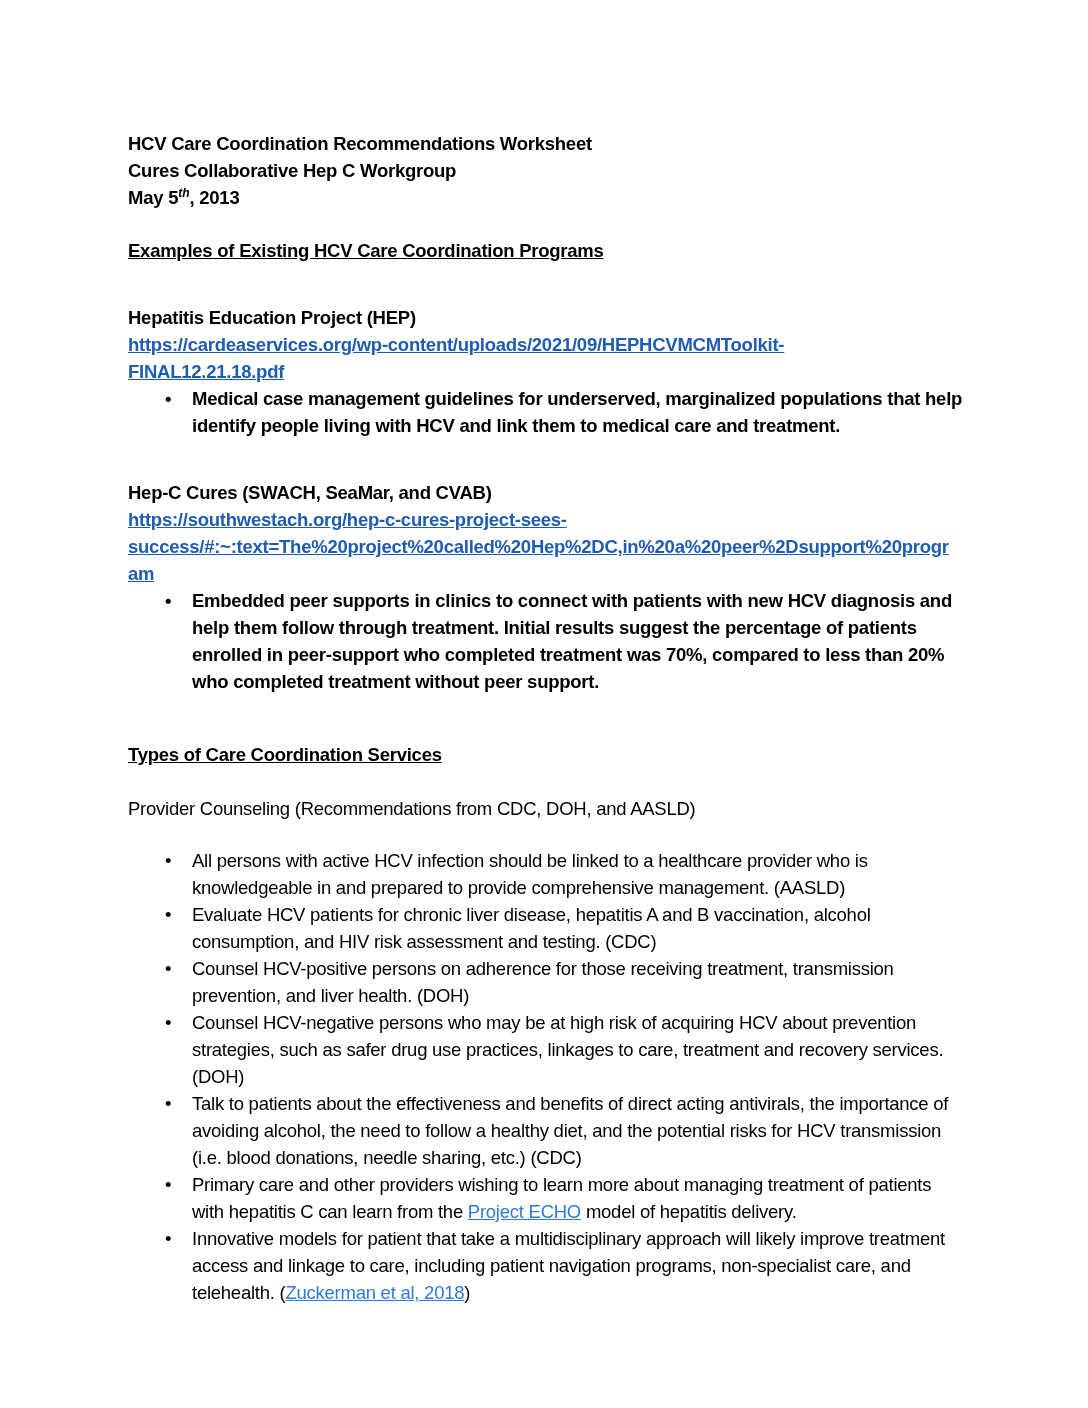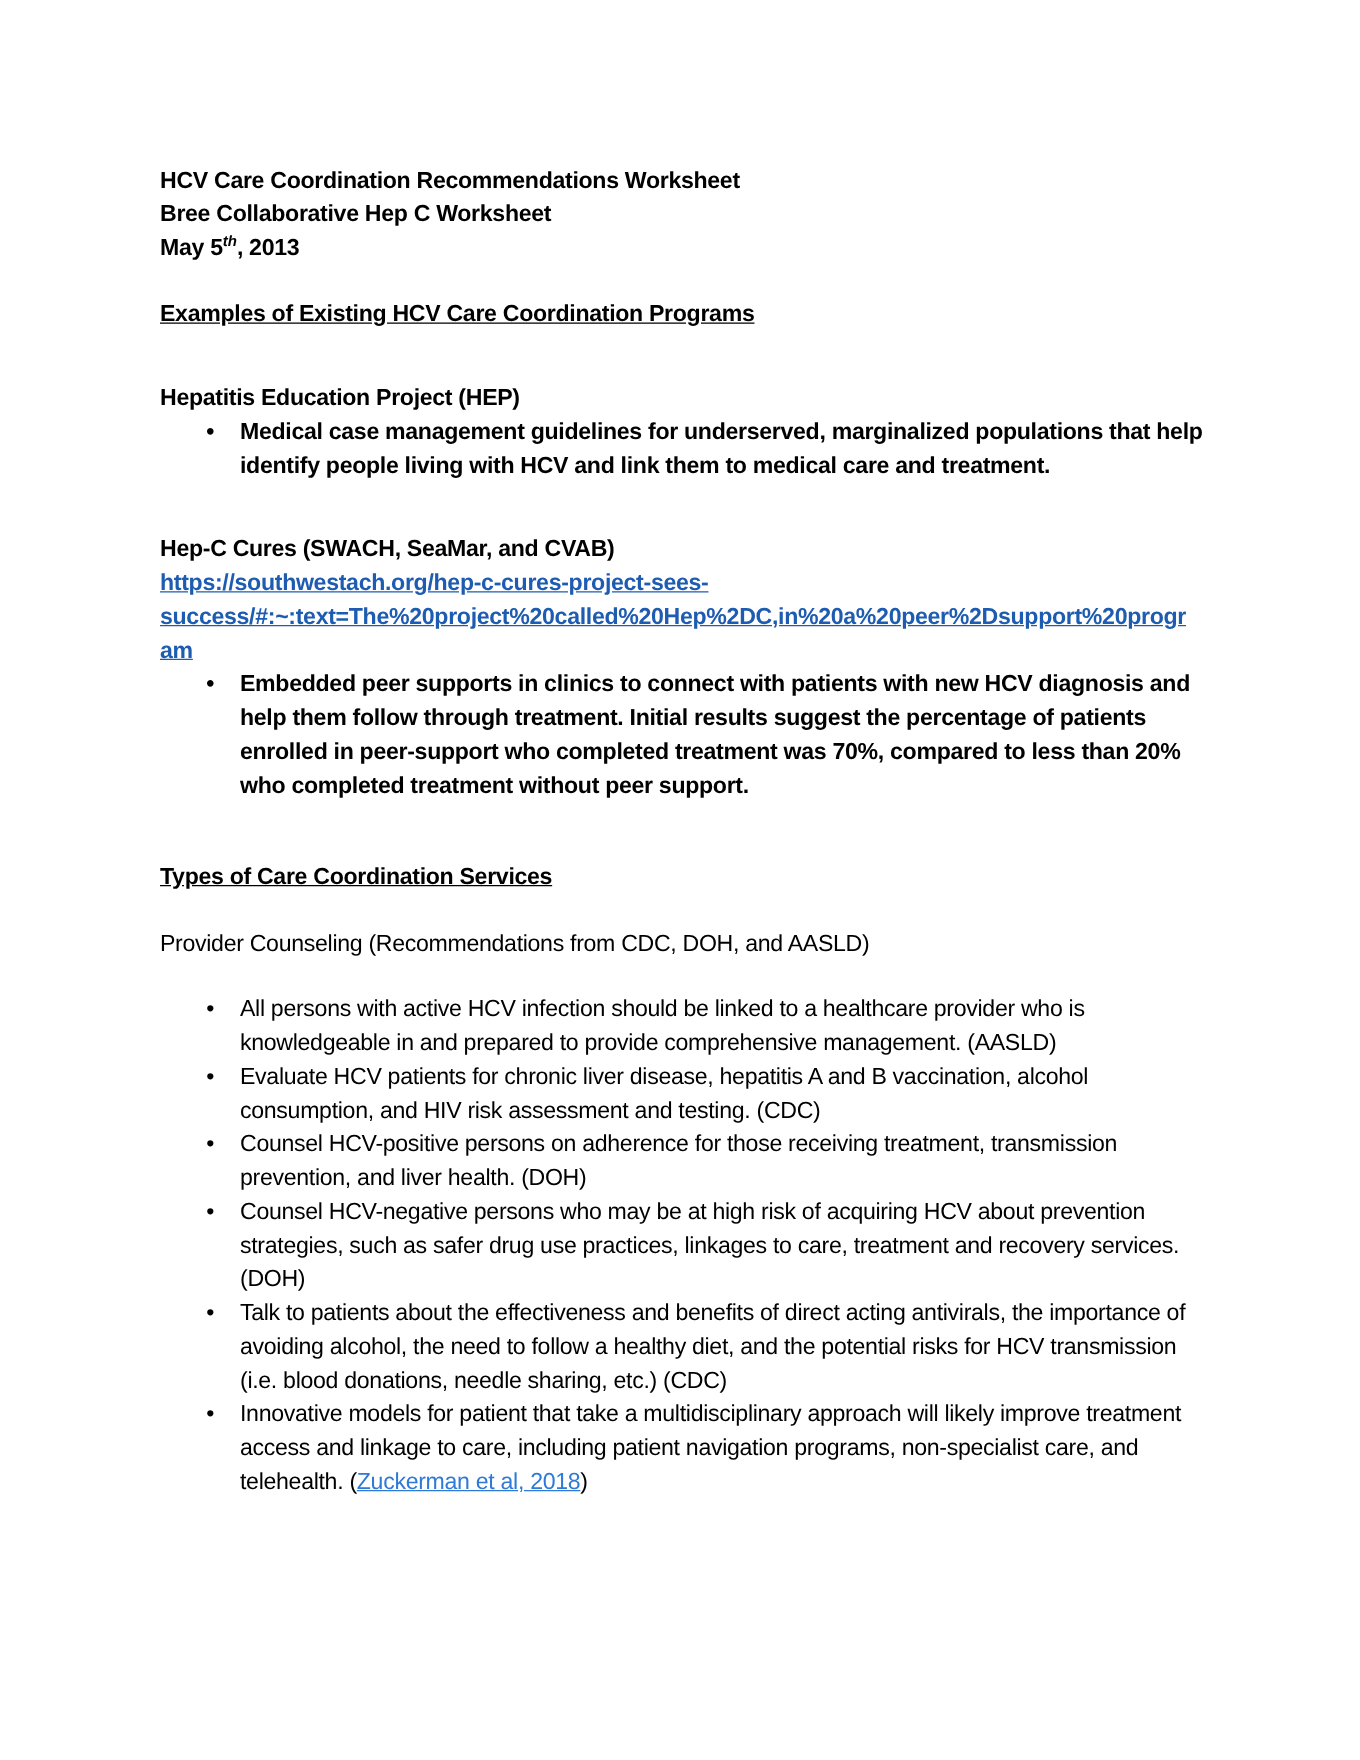--- a/index.html
+++ b/index.html
@@ -33,28 +33,32 @@
   .intro-line { margin-bottom:25px; margin-top:27px; }
   sup { font-size:12px; line-height:0; vertical-align:super; letter-spacing:0;font-style:italic; }
 </style>
 </head>
 <body>
 
 <div class="doc">
 
   <div class="header-block">
     <div>HCV Care Coordination Recommendations Worksheet</div>
-    <div>Bree Collaborative Hep C Worksheet</div>
+    <div>Cures Collaborative Hep C Workgroup</div>
     <div><span>May 5</span><sup>th</sup><span>, 2013</span></div>
   </div>
 
   <div class="section-heading">Examples of Existing HCV Care Coordination Programs</div>
 
   <div class="program-block">
     <div class="program-name">Hepatitis Education Project (HEP)</div>
+    <a class="url-link">
+      <span>https://cardeaservices.org/wp-content/uploads/2021/09/HEPHCVMCMToolkit-</span>
+      <span>FINAL12.21.18.pdf</span>
+    </a>
     <ul class="bullets">
       <li>Medical case management guidelines for underserved, marginalized populations that help identify people living with HCV and link them to medical care and treatment.</li>
     </ul>
   </div>
 
   <div class="program-block">
     <div class="program-name">Hep-C Cures (SWACH, SeaMar, and CVAB)</div>
     <a class="url-link">
       <span>https://southwestach.org/hep-c-cures-project-sees-</span>
       <span>success/#:~:text=The%20project%20called%20Hep%2DC,in%20a%20peer%2Dsupport%20progr</span>
@@ -68,16 +72,17 @@
   <div class="section-heading types-gap">Types of Care Coordination Services</div>
 
   <div class="intro-line">Provider Counseling (Recommendations from CDC, DOH, and AASLD)</div>
 
   <ul class="bullets">
     <li>All persons with active HCV infection should be linked to a healthcare provider who is knowledgeable in and prepared to provide comprehensive management. (AASLD)</li>
     <li>Evaluate HCV patients for chronic liver disease, hepatitis A and B vaccination, alcohol consumption, and HIV risk assessment and testing. (CDC)</li>
     <li>Counsel HCV-positive persons on adherence for those receiving treatment, transmission prevention, and liver health. (DOH)</li>
     <li>Counsel HCV-negative persons who may be at high risk of acquiring HCV about prevention strategies, such as safer drug use practices, linkages to care, treatment and recovery services. (DOH)</li>
     <li>Talk to patients about the effectiveness and benefits of direct acting antivirals, the importance of avoiding alcohol, the need to follow a healthy diet, and the potential risks for HCV transmission (i.e. blood donations, needle sharing, etc.) (CDC)</li>
+    <li><span>Primary care and other providers wishing to learn more about managing treatment of patients with hepatitis C can learn from the </span><a class="inline-link">Project ECHO</a><span> model of hepatitis delivery.</span></li>
     <li><span>Innovative models for patient that take a multidisciplinary approach will likely improve treatment access and linkage to care, including patient navigation programs, non-specialist care, and telehealth. (</span><a class="inline-link">Zuckerman et al, 2018</a><span>)</span></li>
   </ul>
 
 </div>
 
 </body></html>

